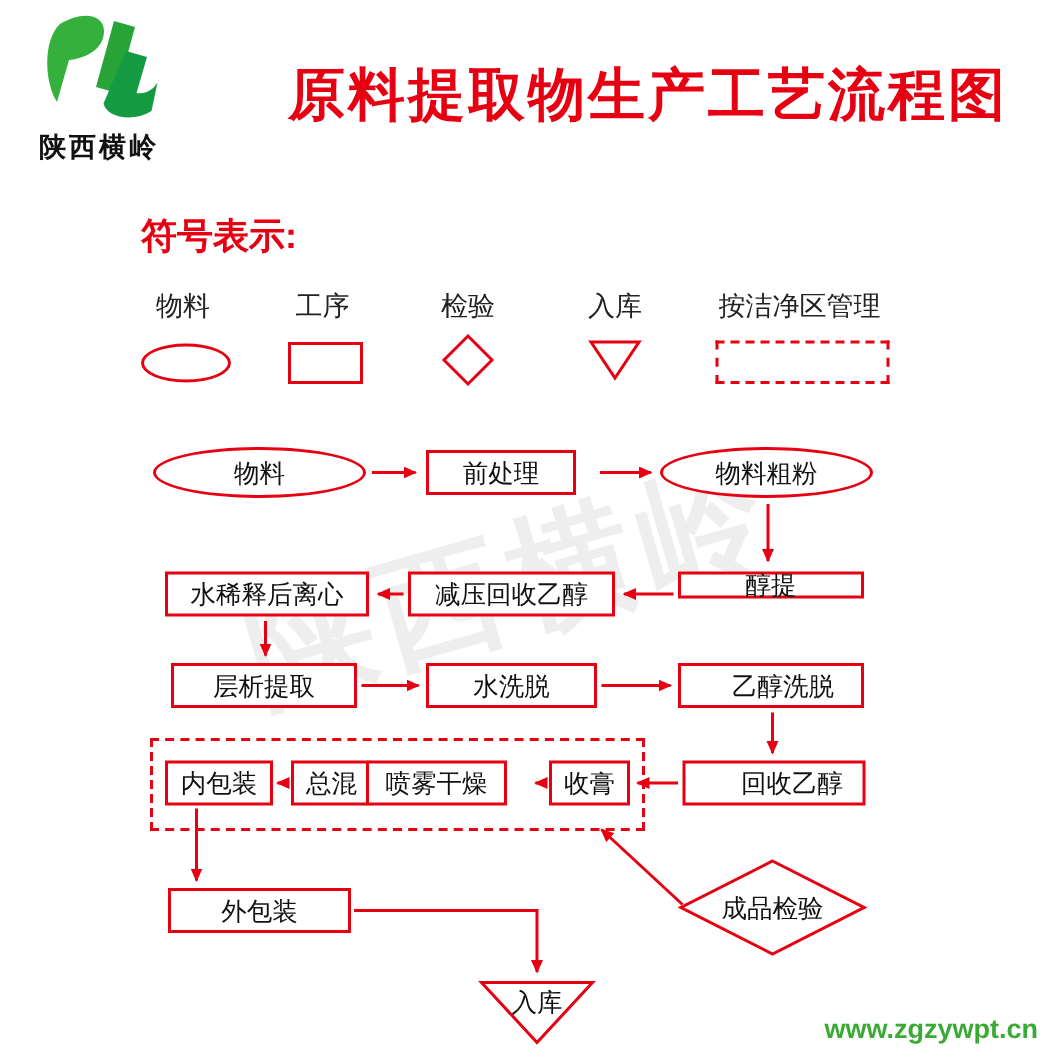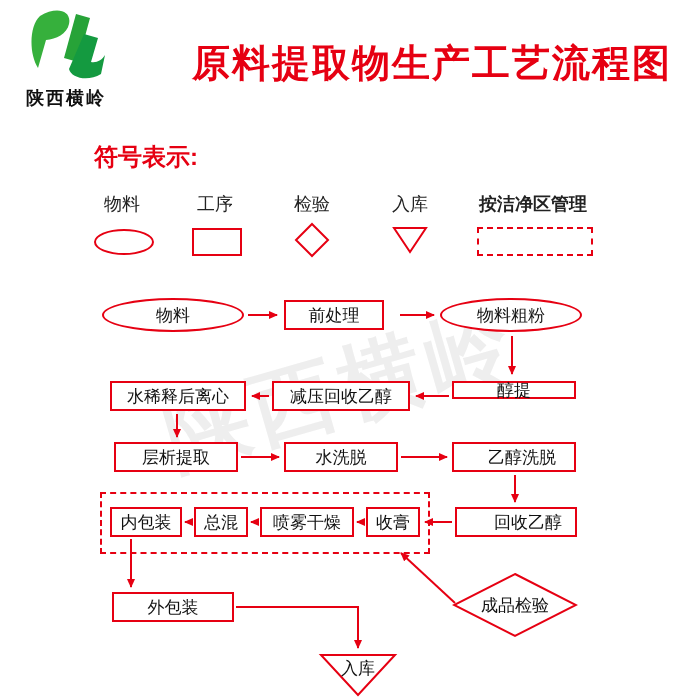--- a/index.html
+++ b/index.html
@@ -15,21 +15,21 @@
   .title{ position:absolute; left:172px; top:38px; width:520px; text-align:center;
     font-size:38px; font-weight:bold; letter-spacing:2px; color:var(--red); z-index:3; white-space:nowrap; }
   
   .legend-heading{ position:absolute; left:54px; top:141px; font-size:24px; font-weight:bold;
     color:var(--red); z-index:3;margin-left:40px; }
   .lbl{ position:absolute; top:192px; text-align:center; font-size:18px; color:#222; z-index:3; }
   #ll-0{ left:86px;  width:72px; }
   #ll-1{ left:179px; width:72px; }
   #ll-2{ left:276px; width:72px; }
   #ll-3{ left:374px; width:72px; }
-  #ll-4{ left:477px; width:112px;font-weight:bold; }
+  #ll-4{ left:477px; width:112px; }
   .lg-shape{ position:absolute; z-index:3; background:#fff; }
   #lg-ellipse{ left:94px; top:229px; width:56px; height:22px; border:2px solid var(--red); border-radius:50%; }
   #lg-rect{ left:192px; top:228px; width:46px; height:24px; border:2px solid var(--red); }
   #lg-diamond{ left:294px; top:222px; width:36px; height:36px; background:none; }
   #lg-triangle{ left:392px; top:226px; width:36px; height:28px; background:none; }
   #lg-dashed{ left:477px; top:227px; width:112px; height:25px; border:2px dashed var(--red); background:none; }
   
   .watermark{ position:absolute; left:110px; top:320px; width:460px; height:140px;
     display:flex; align-items:center; justify-content:center; transform:rotate(-16deg);
     font-size:84px; font-weight:bold; letter-spacing:6px; color:#cfcfcf; opacity:.35;
@@ -46,21 +46,21 @@
   #n-coarse      { left:440px; top:298px; width:142px; height:34px; }
   #n-dilution    { left:110px; top:381px; width:136px; height:30px; }
   #n-vacuum      { left:272px; top:381px; width:138px; height:30px; }
   #n-ethext      { left:452px; top:381px; width:124px; height:18px; }
   #n-chrom       { left:114px; top:442px; width:124px; height:30px; }
   #n-watelu      { left:284px; top:442px; width:114px; height:30px; }
   #n-ethelu      { left:452px; top:442px; width:124px; height:30px;padding-left:16px; }
   #n-ethrec      { left:455px; top:507px; width:122px; height:30px;padding-left:24px; }
   #n-inner       { left:110px; top:507px; width:72px;  height:30px; }
   #n-blend       { left:194px; top:507px; width:54px;  height:30px; }
-  #n-spray       { left:260px; top:507px; width:94px;  height:30px; }
+  #n-spray       { left:244px; top:507px; width:94px;  height:30px; }
   #n-paste       { left:366px; top:507px; width:54px;  height:30px; }
   #n-outer       { left:112px; top:592px; width:122px; height:30px; }
   #dashed-area   { left:100px; top:492px; width:330px; height:62px; }
   .svg-node{ position:absolute; z-index:2; }
   #n-inspect-svg { left:452px; top:572px; }
   #n-inspect-lbl { left:452px; top:572px; width:126px; height:66px; display:flex;
     align-items:center; justify-content:center; font-size:17px; z-index:3; position:absolute; }
   #n-store-svg   { left:318px; top:652px; }
   #n-store-lbl   { left:318px; top:657px; width:80px; text-align:center; font-size:17px;
     z-index:3; position:absolute; }
@@ -151,14 +151,15 @@
   <svg class="svg-node" id="n-inspect-svg" width="126" height="66" viewBox="0 0 126 66">
     <polygon points="63,2 124,33 63,64 2,33" fill="#fff" stroke="#e60012" stroke-width="2"></polygon>
   </svg>
   <div id="n-inspect-lbl">成品检验</div>
 
   <svg class="svg-node" id="n-store-svg" width="80" height="46" viewBox="0 0 80 46">
     <polygon points="3,3 77,3 40,43" fill="#fff" stroke="#e60012" stroke-width="2"></polygon>
   </svg>
   <div id="n-store-lbl">入库</div>
 
+  <div class="footer-url">www.zgzywpt.cn</div>
 
 </div>
 
 </body></html>

